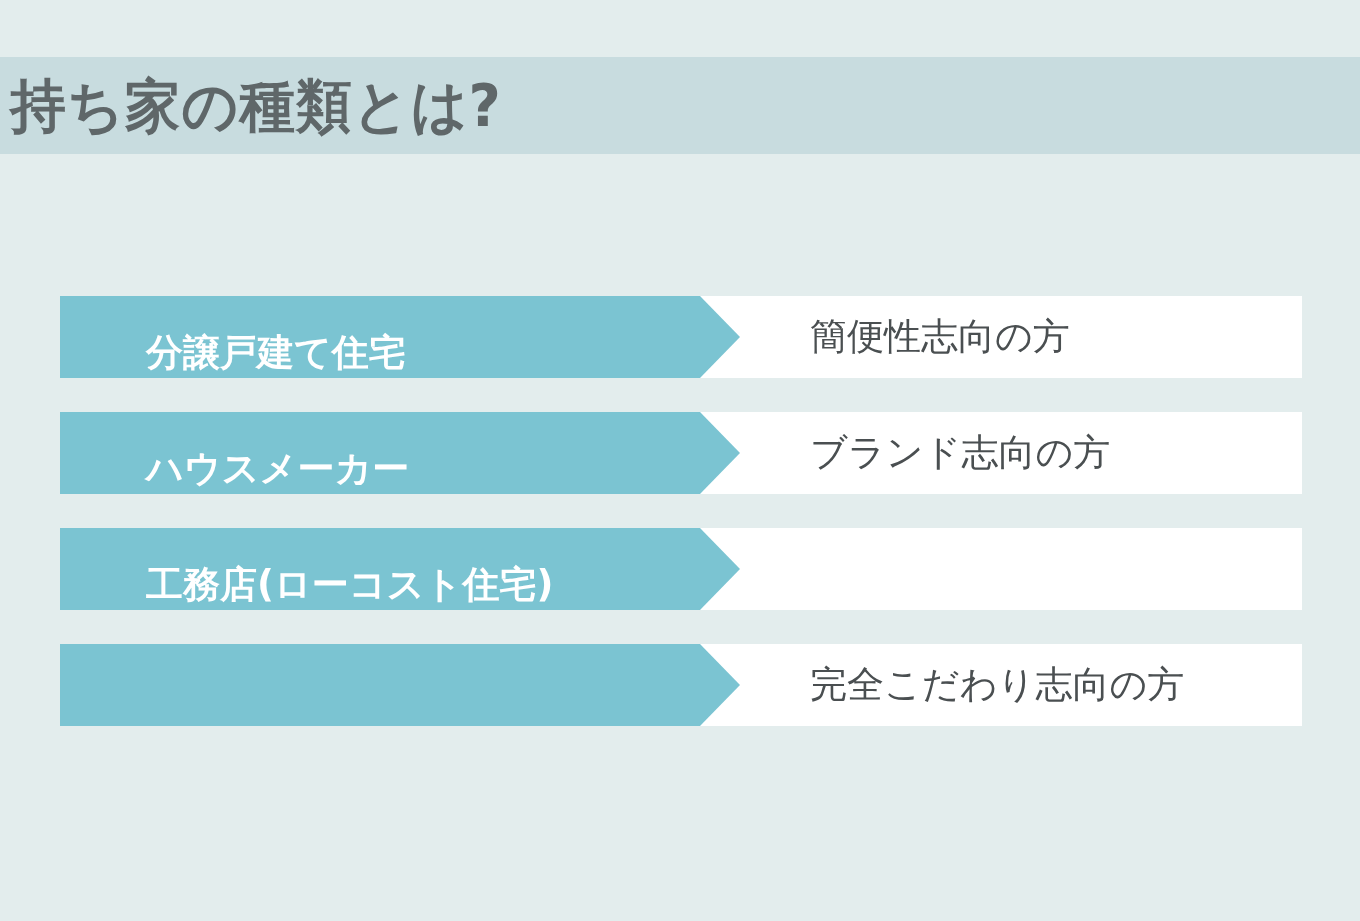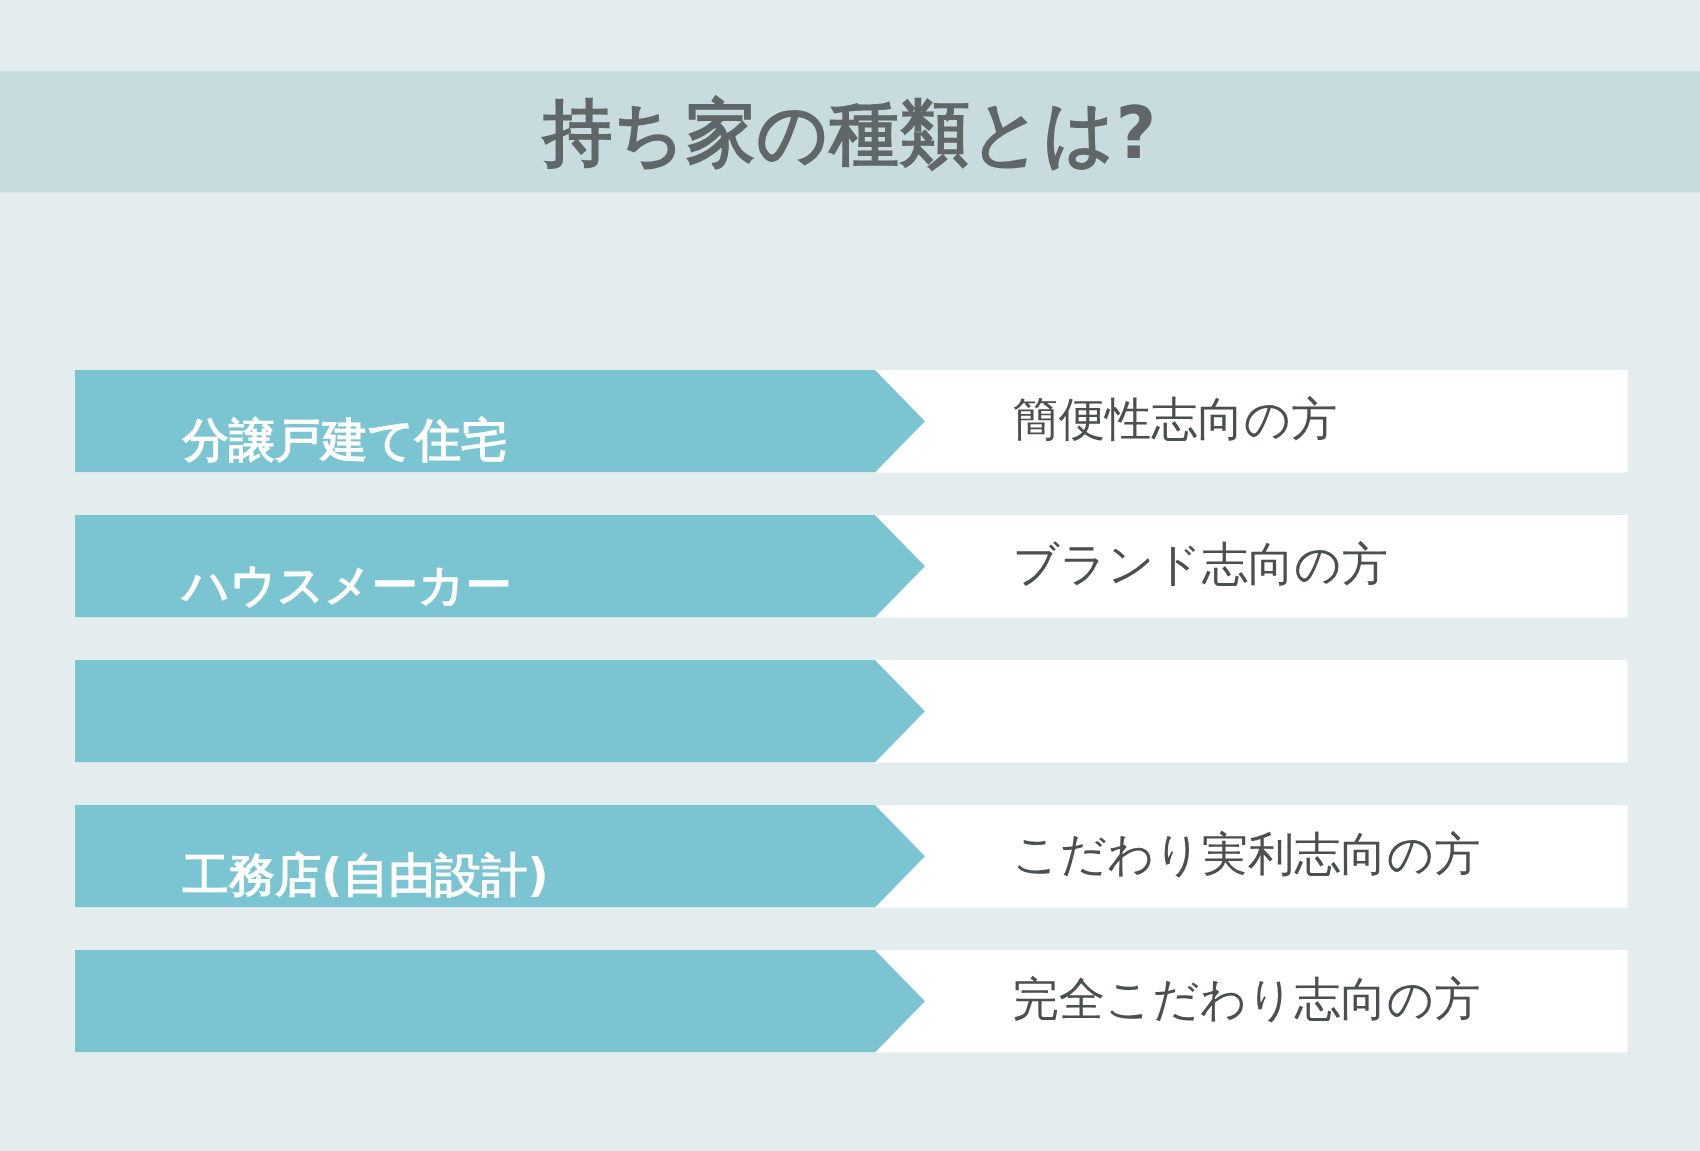--- a/index.html
+++ b/index.html
@@ -16,21 +16,20 @@
     }
     .title-band {
       position: absolute;
       left: 0;
       top: 57px;
       width: 1360px;
       height: 97px;
       background: #c8dcdf;
       display: flex;
       align-items: center;
-      justify-content: center;
     }
     .title-text {
       font-size: 58px;
       font-weight: bold;
       color: #5f6769;
       letter-spacing: 1px;
       line-height: 1;
       transform: scaleX(0.96);
     }
     .rows {
@@ -100,25 +99,20 @@
   </div>
   <div class="row">
     <div class="white-box"></div>
     <div class="arrow"></div>
     <div class="type-label">ハウスメーカー</div>
     <div class="desc-label">ブランド志向の方</div>
   </div>
   <div class="row">
     <div class="white-box"></div>
     <div class="arrow"></div>
-  </div>
-  <div class="row">
-    <div class="white-box"></div>
-    <div class="arrow"></div>
-    <div class="type-label">工務店(自由設計)</div>
-    <div class="desc-label">こだわり実利志向の方</div>
+    <div class="type-label">工務店(ローコスト住宅)</div>
   </div>
   <div class="row">
     <div class="white-box"></div>
     <div class="arrow"></div>
     <div class="desc-label">完全こだわり志向の方</div>
   </div>
 </div>
 
 </body></html>

